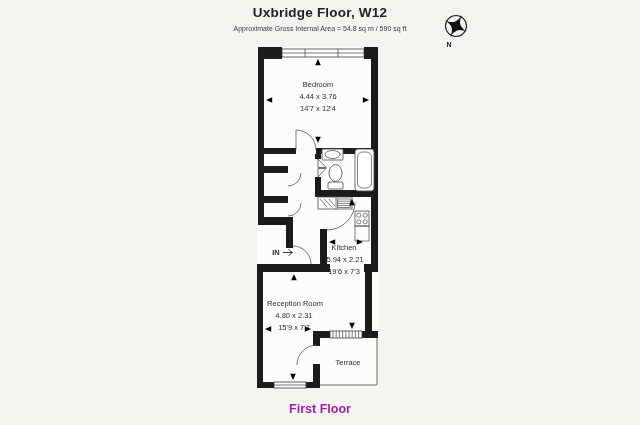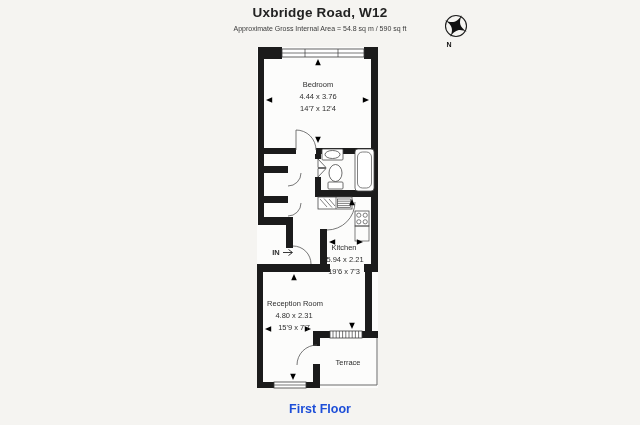--- a/index.html
+++ b/index.html
@@ -18,21 +18,21 @@
   .hdr-title{
     position:absolute;top:5px;left:0;width:640px;text-align:center;
     font-size:13.5px;font-weight:bold;color:#222;letter-spacing:.2px;
   }
   .hdr-sub{
     position:absolute;top:25px;left:0;width:640px;text-align:center;
     font-size:7px;color:#3a3a3a;
   }
   .ftr{
     position:absolute;top:402px;left:0;width:640px;text-align:center;
-    font-size:12.5px;font-weight:bold;color:#1d4ed8;
+    font-size:12.5px;font-weight:bold;color:#a21caf;
   }
   svg{position:absolute;top:0;left:0;}
   .wall{fill:var(--wall);stroke:none;}
   .interior{fill:var(--plan-bg);}
   .win{fill:#ffffff;stroke:#3c3c3c;stroke-width:.8;}
   .winline{stroke:#3c3c3c;stroke-width:.7;}
   .fix{fill:#ffffff;stroke:var(--line);stroke-width:.8;}
   .fixline{stroke:var(--line);stroke-width:.7;fill:none;}
   .arc{stroke:#555;stroke-width:.8;fill:none;}
   .thin{stroke:#6a6a6a;stroke-width:1;fill:none;}
@@ -40,21 +40,21 @@
   .plan-label.bold{font-weight:bold;}
   .compass-ring{fill:none;stroke:#1c1c1c;stroke-width:1.1;}
   .compass-star{fill:#111;}
   .north{font:bold 7px "Liberation Sans", sans-serif;fill:#111;text-anchor:middle;}
 </style>
 </head>
 <body>
 
 <div class="page">
 
-  <div class="hdr-title">Uxbridge Road, W12</div>
+  <div class="hdr-title">Uxbridge Floor, W12</div>
   <div class="hdr-sub">Approximate Gross Internal Area = 54.8 sq m / 590 sq ft</div>
   <div class="ftr">First Floor</div>
 
   <svg width="640" height="425" viewBox="0 0 640 425">
     <defs>
       <g id="arr">
         <line x1="1" y1="0" x2="11" y2="0"></line>
         <path d="M0,0 L6.2,-2.8 L6.2,2.8 Z"></path>
       </g>
     </defs>

